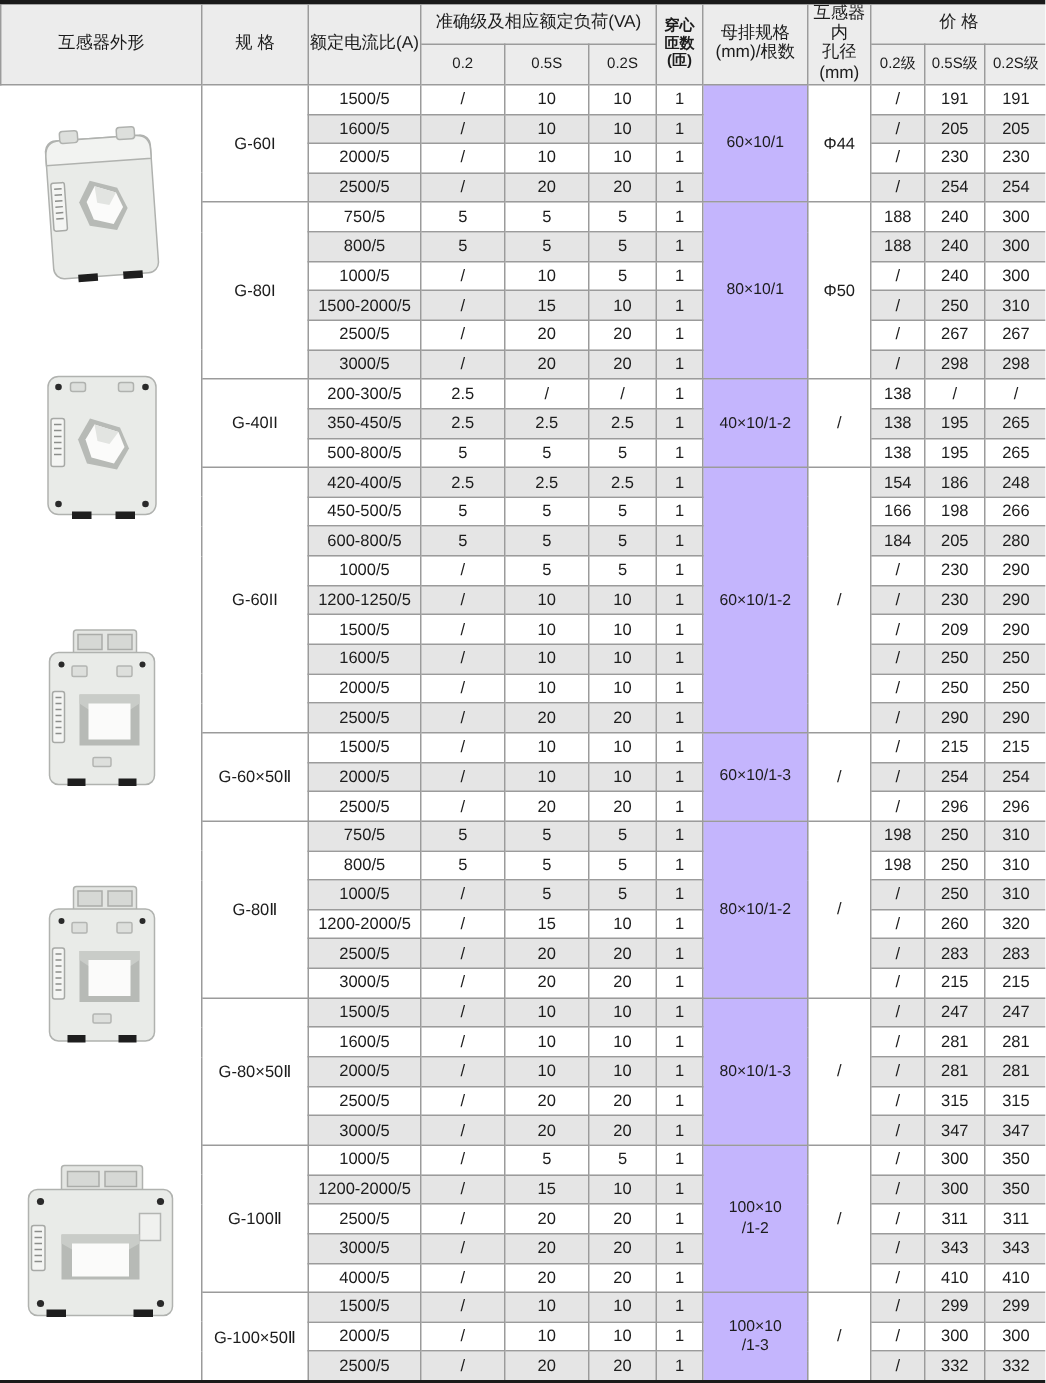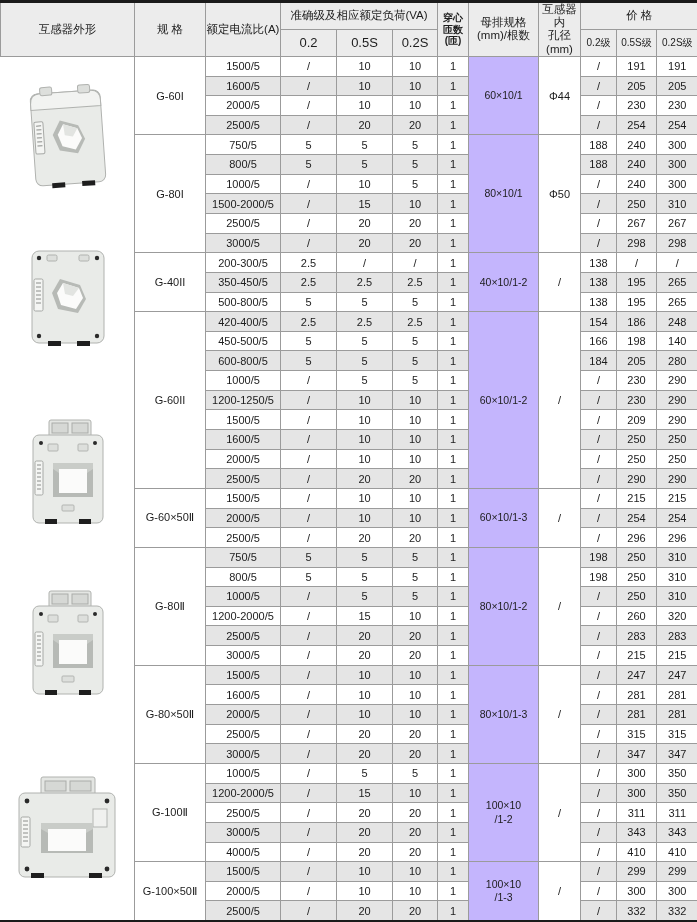--- a/index.html
+++ b/index.html
@@ -15,21 +15,21 @@
     overflow:hidden;
   }
   table{width:100%;height:100%;border-collapse:collapse;table-layout:fixed;}
   th,td{border:1px solid #9b9b9b;text-align:center;vertical-align:middle;padding:0;}
   thead th{
     background:#ececec;border-top:none;font-weight:normal;
     font-size:11.5px;line-height:1.15;
   }
   thead tr{height:26px;}
   thead th.tiny{font-size:10px;font-weight:bold;}
-  thead th.sub{font-size:13px;}
+  thead th.sub{font-size:10px;}
   thead th.psub{font-size:10px;}
   tbody td{font-size:11px;}
   tbody tr.alt td.stripe{background:#e5e5e5;}
   tbody tr.gs td{border-top:1px solid #828282;}
   td.photo-cell{
     border-left:none;border-bottom:none;background:#fff;
     position:relative;vertical-align:top;
   }
   td.spec{font-size:11px;background:#fff;text-align:center;}
   td.busbar{font-size:10.5px;white-space:pre-line;line-height:1.25;background:#c4b5fd;margin-left:44px;}
@@ -322,21 +322,21 @@
           <td class="stripe">248</td>
         </tr>
         <tr>
           <td class="stripe">450-500/5</td>
           <td class="stripe">5</td>
           <td class="stripe">5</td>
           <td class="stripe">5</td>
           <td class="stripe">1</td>
           <td class="stripe">166</td>
           <td class="stripe">198</td>
-          <td class="stripe">140</td>
+          <td class="stripe">266</td>
         </tr>
         <tr class="alt">
           <td class="stripe">600-800/5</td>
           <td class="stripe">5</td>
           <td class="stripe">5</td>
           <td class="stripe">5</td>
           <td class="stripe">1</td>
           <td class="stripe">184</td>
           <td class="stripe">205</td>
           <td class="stripe">280</td>

